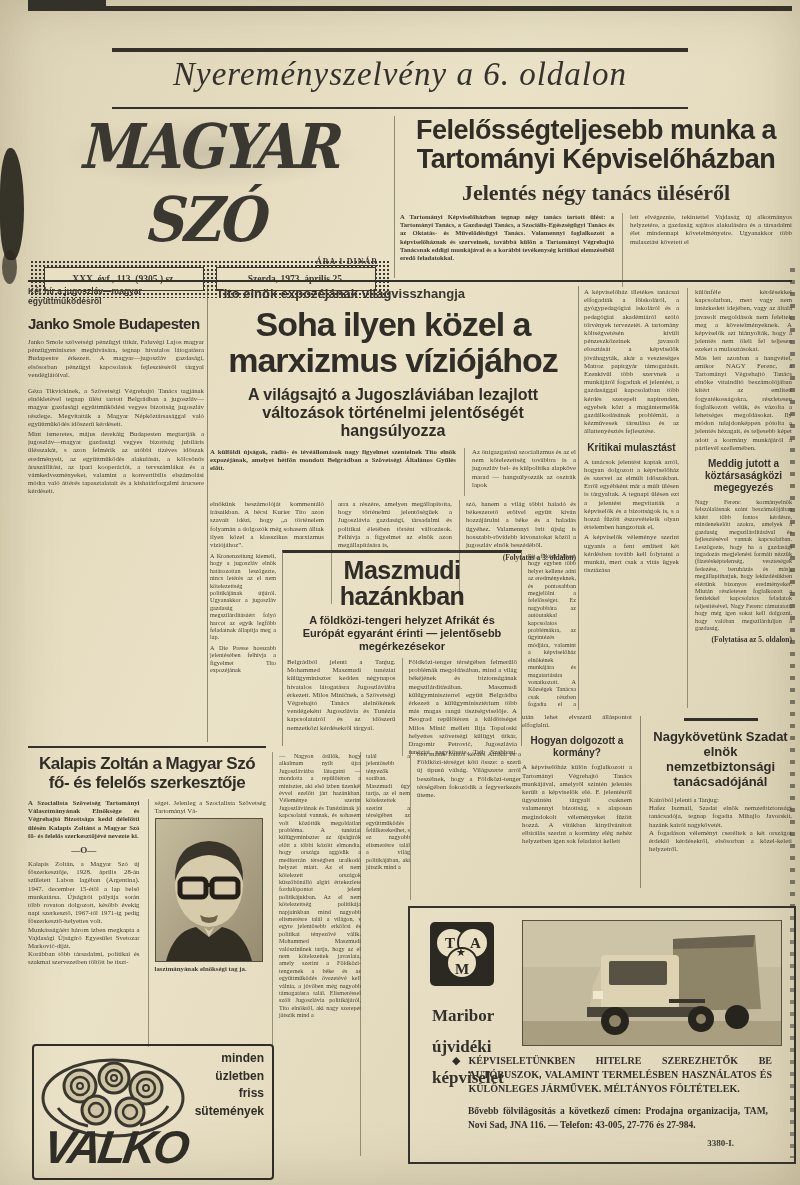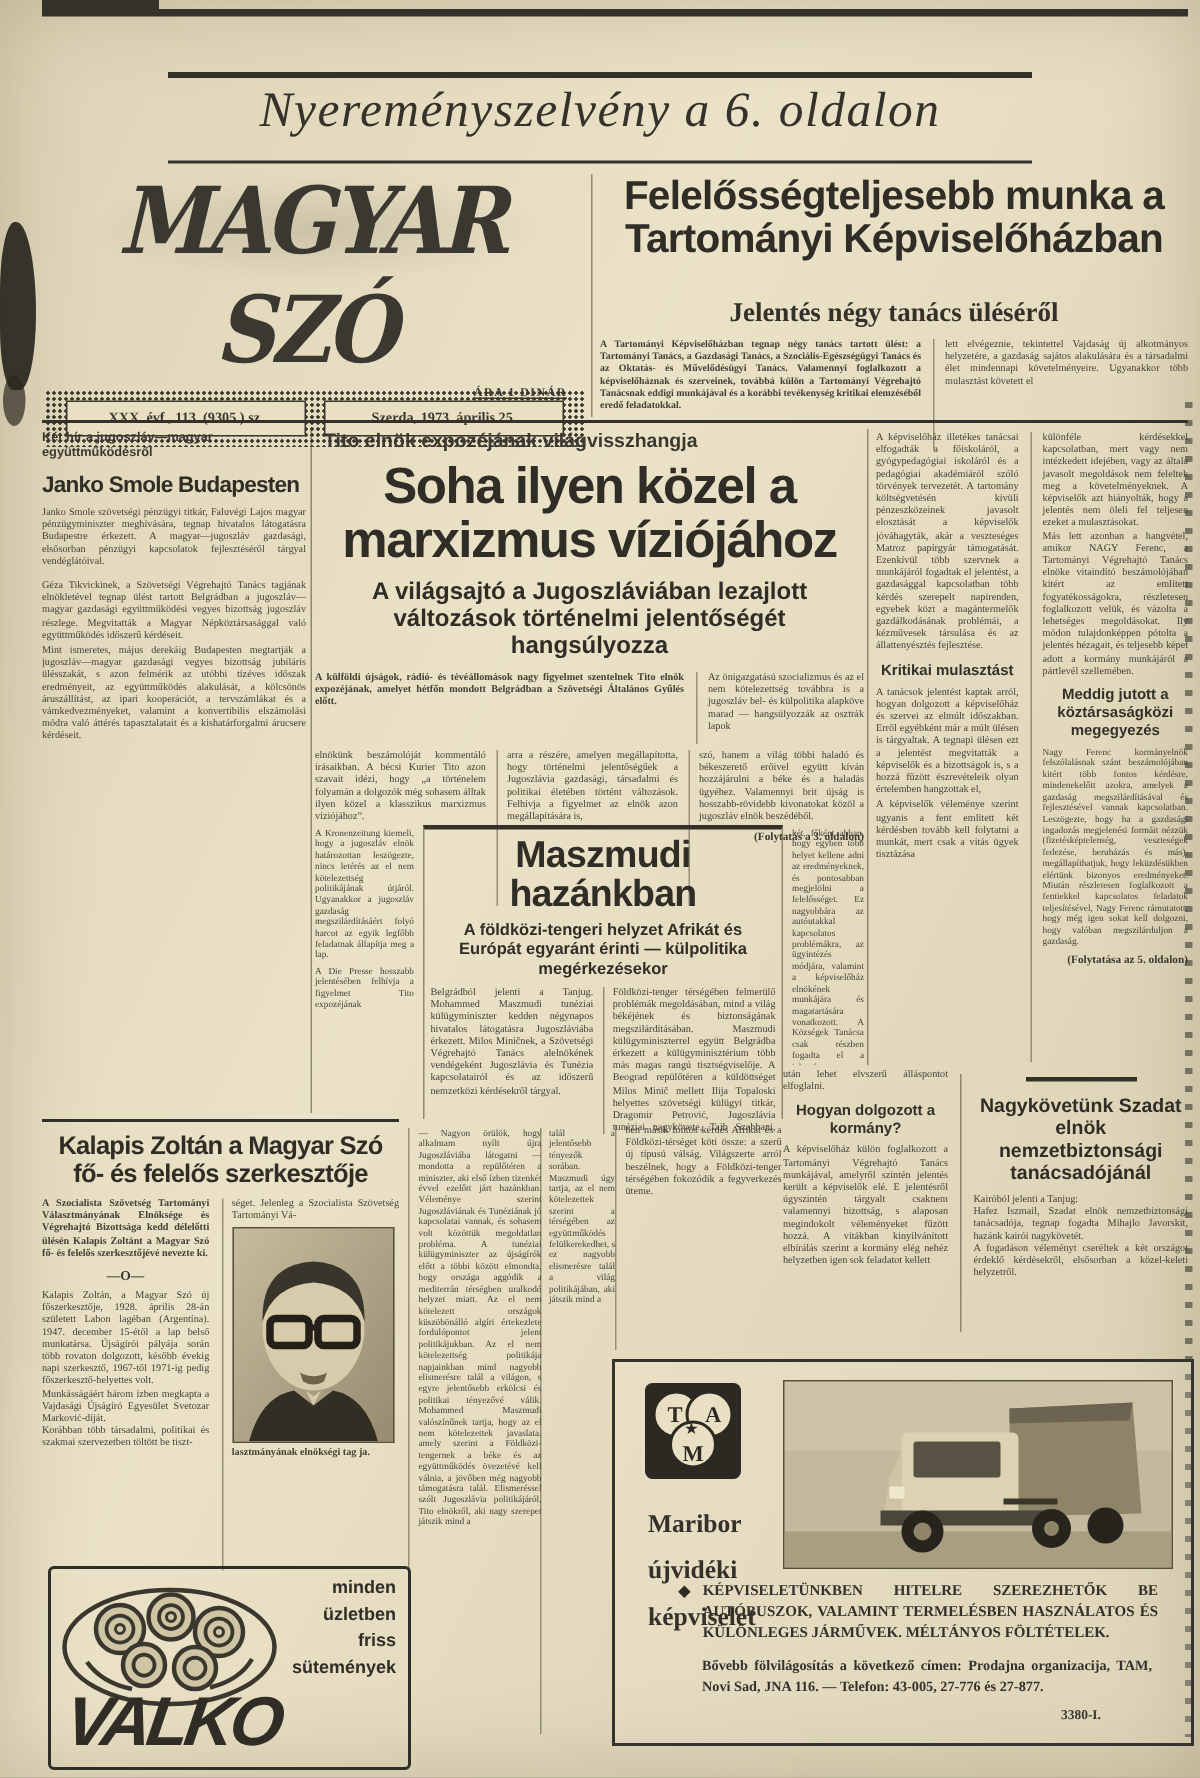--- a/index.html
+++ b/index.html
@@ -45,21 +45,21 @@
       <div style="position:absolute;left:14px;top:7px;width:158px;height:22px;background:#e9e0c4;border:1px solid #3a382f;display:flex;align-items:center;justify-content:center;font-weight:bold;font-size:9.5px;">XXX. évf., 113. (9305.) sz.</div>
       <div style="position:absolute;right:14px;top:7px;width:158px;height:22px;background:#e9e0c4;border:1px solid #3a382f;display:flex;align-items:center;justify-content:center;font-weight:bold;font-size:9.5px;">Szerda, 1973. április 25.</div>
     </div>
     <div style="position:absolute;right:14px;top:143px;font-weight:bold;font-size:8px;letter-spacing:1px;text-decoration:underline;">ÁRA 1 DINÁR</div>
   </div>
 
   <div class="abs vrule" style="left:394px;top:116px;height:162px;"></div>
 
   <div class="abs" style="left:400px;top:116px;width:392px;">
     <div class="headline ctr" style="font-size:27px;line-height:29px;">Felelősségteljesebb munka a Tartományi Képviselőházban</div>
-    <div class="serif ctr bold" style="font-size:18px;margin-top:24px;color:#33312a;">Jelentés négy tanács üléséről</div>
+    <div class="serif ctr bold" style="font-size:22px;margin-top:6px;color:#33312a;">Jelentés négy tanács üléséről</div>
     <div style="display:flex;gap:8px;margin-top:7px;">
       <div class="bt bold clip" style="width:214px;height:74px;font-size:6.6px;">A Tartományi Képviselőházban tegnap négy tanács tartott ülést: a Tartományi Tanács, a Gazdasági Tanács, a Szociális-Egészségügyi Tanács és az Oktatás- és Művelődésügyi Tanács. Valamennyi foglalkozott a képviselőháznak és szerveinek, továbbá külön a Tartományi Végrehajtó Tanácsnak eddigi munkájával és a korábbi tevékenység kritikai elemzéséből eredő feladatokkal.</div>
       <div class="bt clip" style="width:162px;height:74px;border-left:1px solid rgba(70,64,50,.5);padding-left:7px;">lett elvégeznie, tekintettel Vajdaság új alkotmányos helyzetére, a gazdaság sajátos alakulására és a társadalmi élet mindennapi követelményeire. Ugyanakkor több mulasztást követett el</div>
     </div>
   </div>
 
   <div class="abs rule" style="left:28px;top:280px;width:764px;height:2px;"></div>
 
   <div class="abs clip" style="left:28px;top:286px;width:176px;height:456px;border-right:1px solid rgba(70,64,50,.55);padding-right:3px;">
     <div class="sans bold" style="font-size:8.5px;line-height:10px;width:120px;">Két hír a jugoszláv—magyar együttműködésről</div>
@@ -87,21 +87,21 @@
     </div>
   </div>
 
   <div class="abs clip" style="left:210px;top:552px;width:66px;height:190px;">
     <div class="bt btsm">A Kronenzeitung kiemeli, hogy a jugoszláv elnök határozottan leszögezte, nincs letérés az el nem kötelezettség politikájának útjáról. Ugyanakkor a jugoszláv gazdaság megszilárdításáért folyó harcot az egyik legfőbb feladatnak állapítja meg a lap.</div>
     <div class="bt btsm" style="margin-top:3px;">A Die Presse hosszabb jelentésében felhívja a figyelmet Tito expozéjának</div>
   </div>
 
   <div class="abs" style="left:282px;top:550px;width:240px;height:196px;border-top:3px solid #33312a;border-left:1px solid rgba(70,64,50,.55);border-right:1px solid rgba(70,64,50,.55);padding:2px 4px;box-sizing:border-box;">
     <div class="headline ctr" style="font-size:25px;line-height:26px;margin-top:2px;">Maszmudi hazánkban</div>
-    <div class="headline ctr" style="font-size:11px;line-height:13px;margin-top:5px;letter-spacing:0;">A földközi-tengeri helyzet Afrikát és Európát egyaránt érinti — külpolitika megérkezésekor</div>
+    <div class="headline ctr" style="font-size:11px;line-height:13px;margin-top:5px;letter-spacing:0;">A földközi-tengeri helyzet Afrikát és Európát egyaránt érinti — jelentősebb megérkezésekor</div>
     <div style="display:flex;gap:6px;margin-top:5px;">
       <div class="bt clip" style="width:112px;height:98px;">Belgrádból jelenti a Tanjug. Mohammed Maszmudi tunéziai külügyminiszter kedden négynapos hivatalos látogatásra Jugoszláviába érkezett. Milos Miničnek, a Szövetségi Végrehajtó Tanács alelnökének vendégeként Jugoszlávia és Tunézia kapcsolatairól és az időszerű nemzetközi kérdésekről tárgyal.</div>
       <div class="bt clip" style="width:112px;height:98px;border-left:1px solid rgba(70,64,50,.5);padding-left:6px;">Földközi-tenger térségében felmerülő problémák megoldásában, mind a világ békéjének és biztonságának megszilárdításában. Maszmudi külügyminiszterrel együtt Belgrádba érkezett a külügyminisztérium több más magas rangú tisztségviselője. A Beograd repülőtéren a küldöttséget Milos Minič mellett Ilija Topaloski helyettes szövetségi külügyi titkár, Dragomir Petrović, Jugoszlávia tunéziai nagykövete, Taib Szahbani, Tunézia belgrádi nagykövete és néhány más arab ország képviselője üdvözölte.</div>
     </div>
   </div>
 
   <div class="abs bt btsm clip" style="left:528px;top:552px;width:48px;height:158px;">két, főként abban, hogy egyben több helyet kellene adni az eredményeknek, és pontosabban megjelölni a felelősséget. Ez nagyobbára az autóutakkal kapcsolatos problémákra, az ügyintézés módjára, valamint a képviselőház elnökének munkájára és magatartására vonatkozott. A Községek Tanácsa csak részben fogadta el a jelentést a hozzácsatolt megjegyzésekkel együtt.</div>
 
   <div class="abs vrule" style="left:578px;top:286px;height:424px;"></div>
 
@@ -213,21 +213,21 @@
         <circle cx="178" cy="98" r="5" fill="#8e8468"></circle>
         <circle cx="214" cy="96" r="12" fill="#26241d"></circle>
         <rect x="70" y="70" width="10" height="8" fill="#efe8cd"></rect>
         <rect x="146" y="78" width="36" height="4" fill="#3a362c"></rect>
       </svg>
     </div>
     <div style="position:absolute;left:42px;top:146px;width:320px;display:flex;gap:8px;">
       <span style="font-size:11px;color:#2e2c25;">◆</span>
       <span class="serif bold jst" style="font-size:10px;line-height:14px;color:#33312a;">KÉPVISELETÜNKBEN HITELRE SZEREZHETŐK BE AUTÓBUSZOK, VALAMINT TERMELÉSBEN HASZNÁLATOS ÉS KÜLÖNLEGES JÁRMŰVEK. MÉLTÁNYOS FÖLTÉTELEK.</span>
     </div>
-    <div class="serif bold jst" style="position:absolute;left:58px;top:196px;width:300px;font-size:9.5px;line-height:14px;color:#33312a;">Bővebb fölvilágosítás a következő címen: Prodajna organizacija, TAM, Novi Sad, JNA 116. — Telefon: 43-005, 27-776 és 27-877.</div>
+    <div class="serif bold jst" style="position:absolute;left:58px;top:196px;width:300px;font-size:9.5px;line-height:14px;color:#33312a;">Bővebb fölvilágosítás a következő címen: Prodajna organizacija, TAM, Novi Sad, JNA 116. — Telefon: 43-005, 27-776 és 27-984.</div>
     <div class="serif bold" style="position:absolute;right:60px;top:230px;font-size:9px;">3380-I.</div>
   </div>
 
   <div class="abs" style="left:32px;top:1044px;width:238px;height:132px;border:2.5px solid #2f2d26;border-radius:4px;">
     <svg class="abs" style="left:4px;top:2px;" width="150" height="94" viewBox="0 0 150 94">
       <ellipse cx="75" cy="50" rx="70" ry="38" fill="none" stroke="#3a372e" stroke-width="3"></ellipse>
       <g stroke="#3a372e" fill="#cfc5a4">
         <circle cx="42" cy="38" r="16" stroke-width="3"></circle>
           <circle cx="42" cy="38" r="9" stroke-width="2.5"></circle>
           <circle cx="42" cy="38" r="3" stroke-width="2"></circle>

